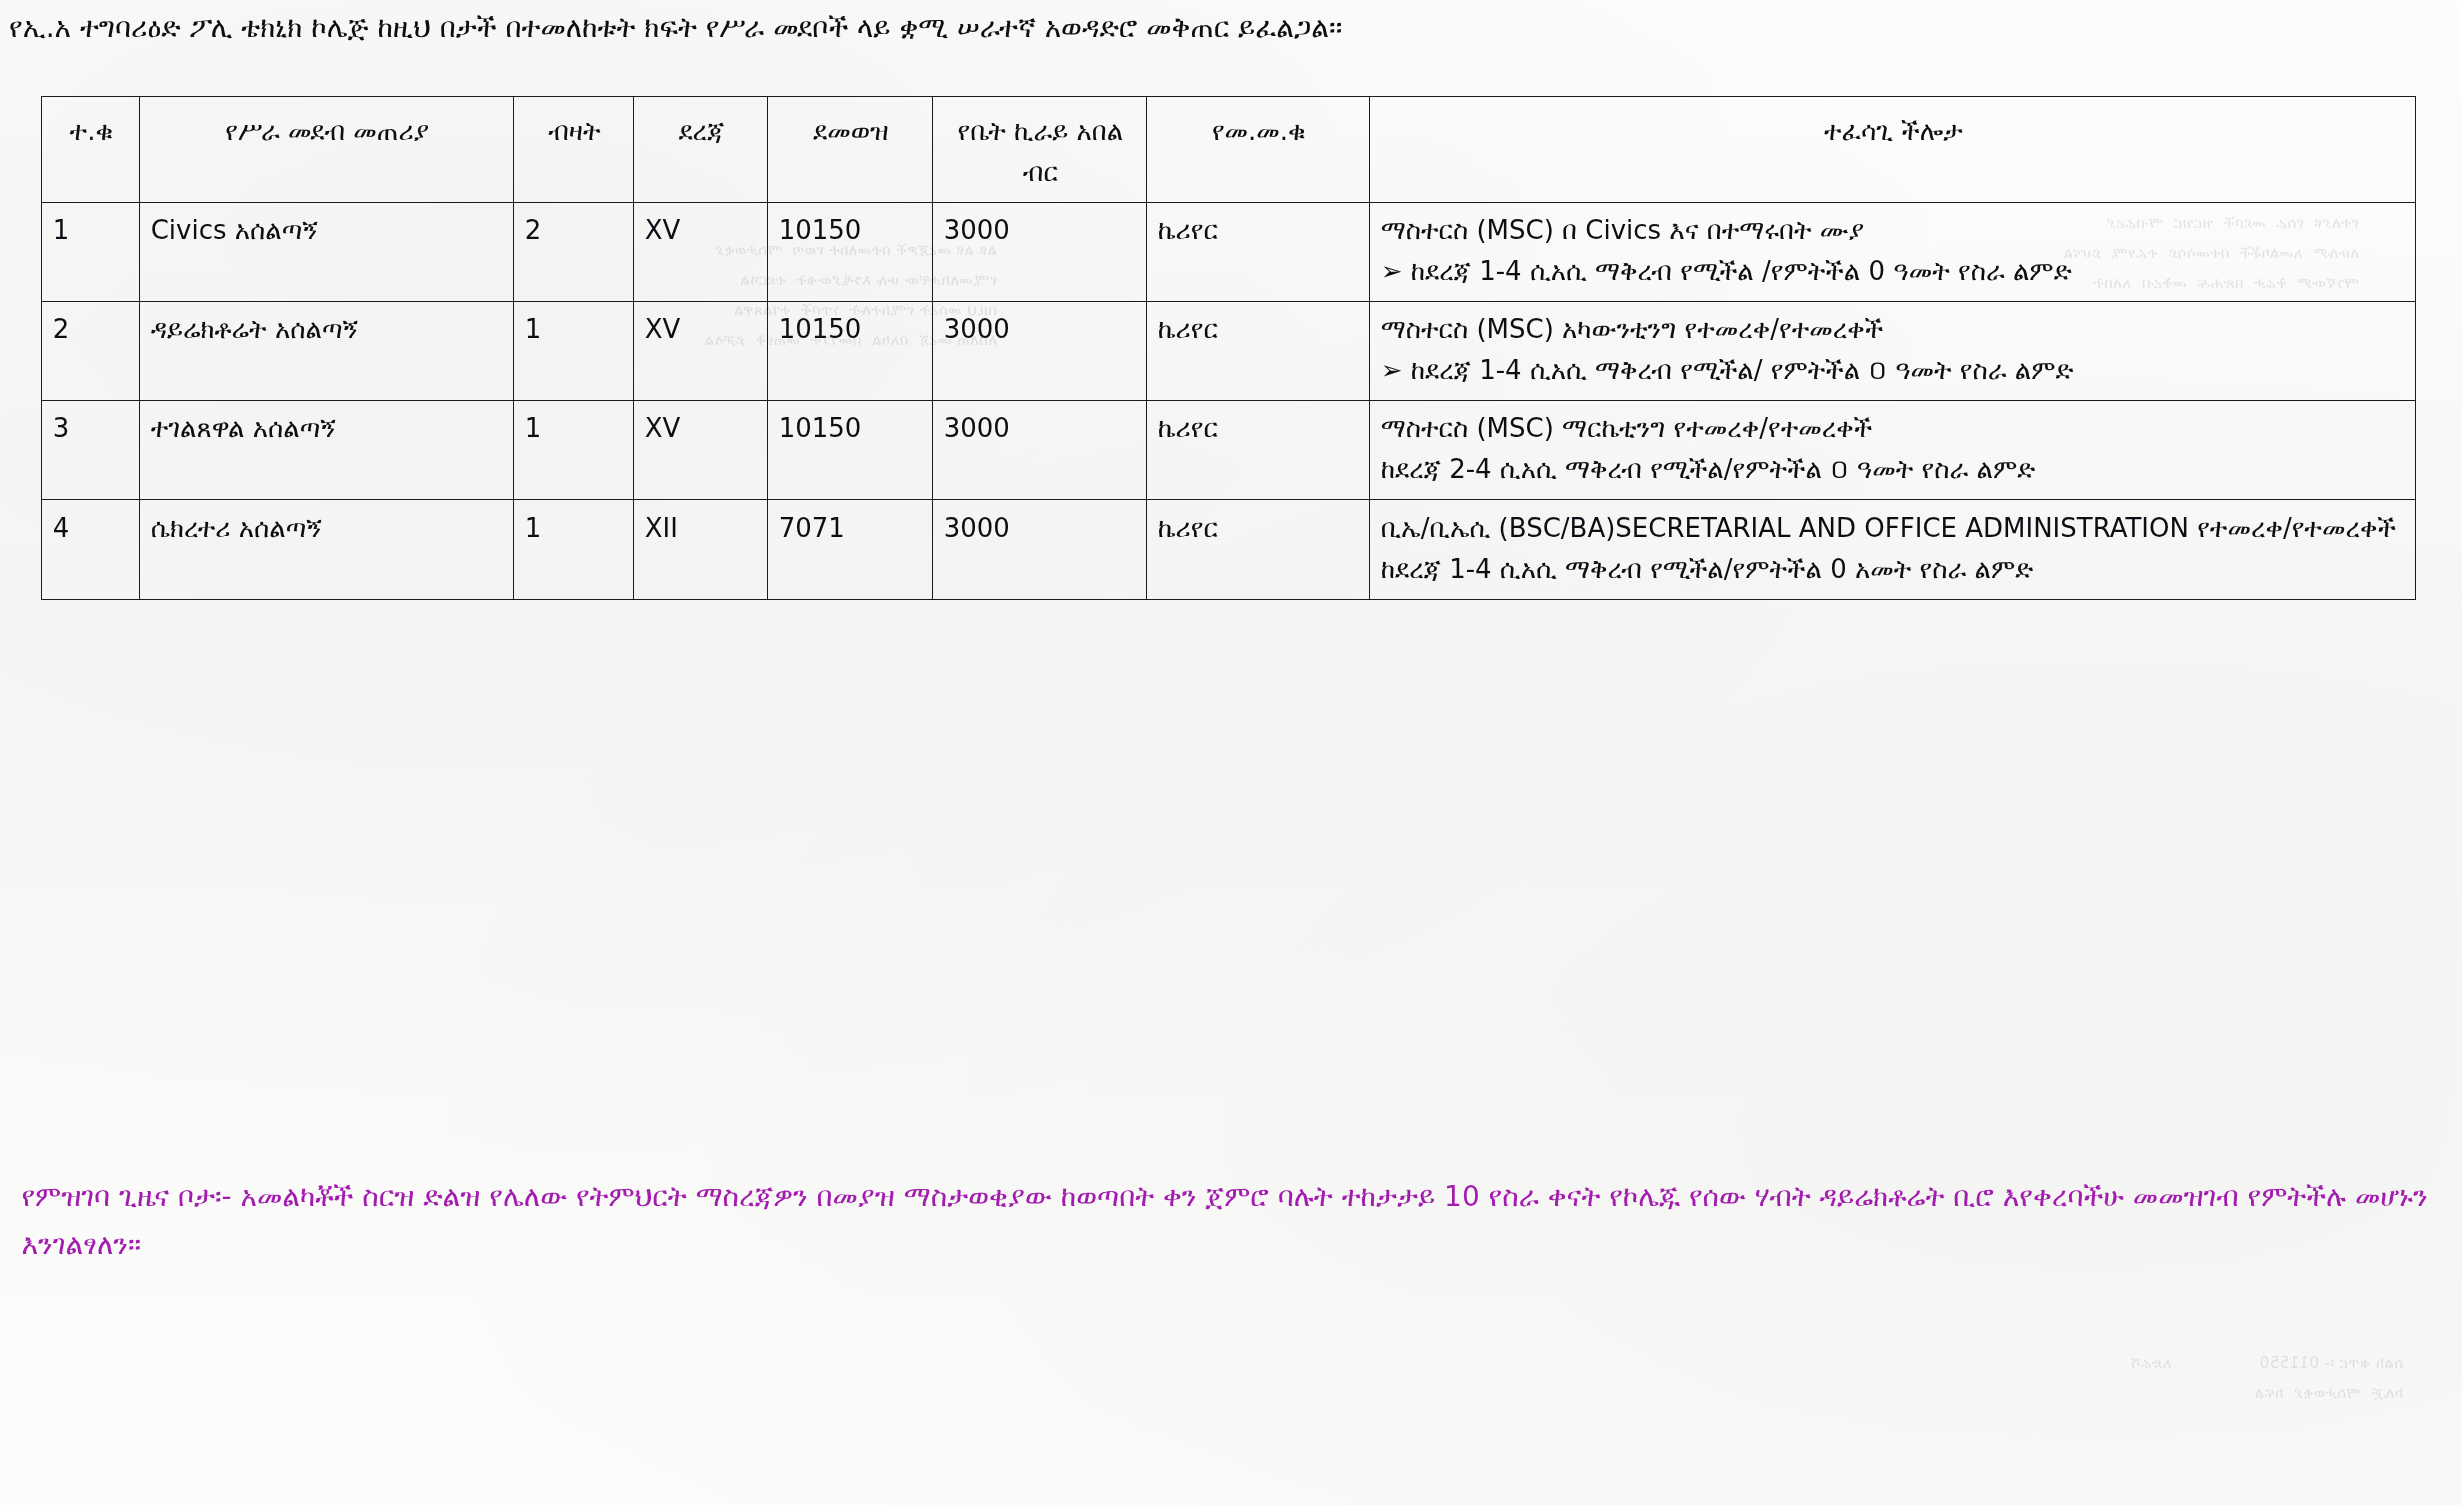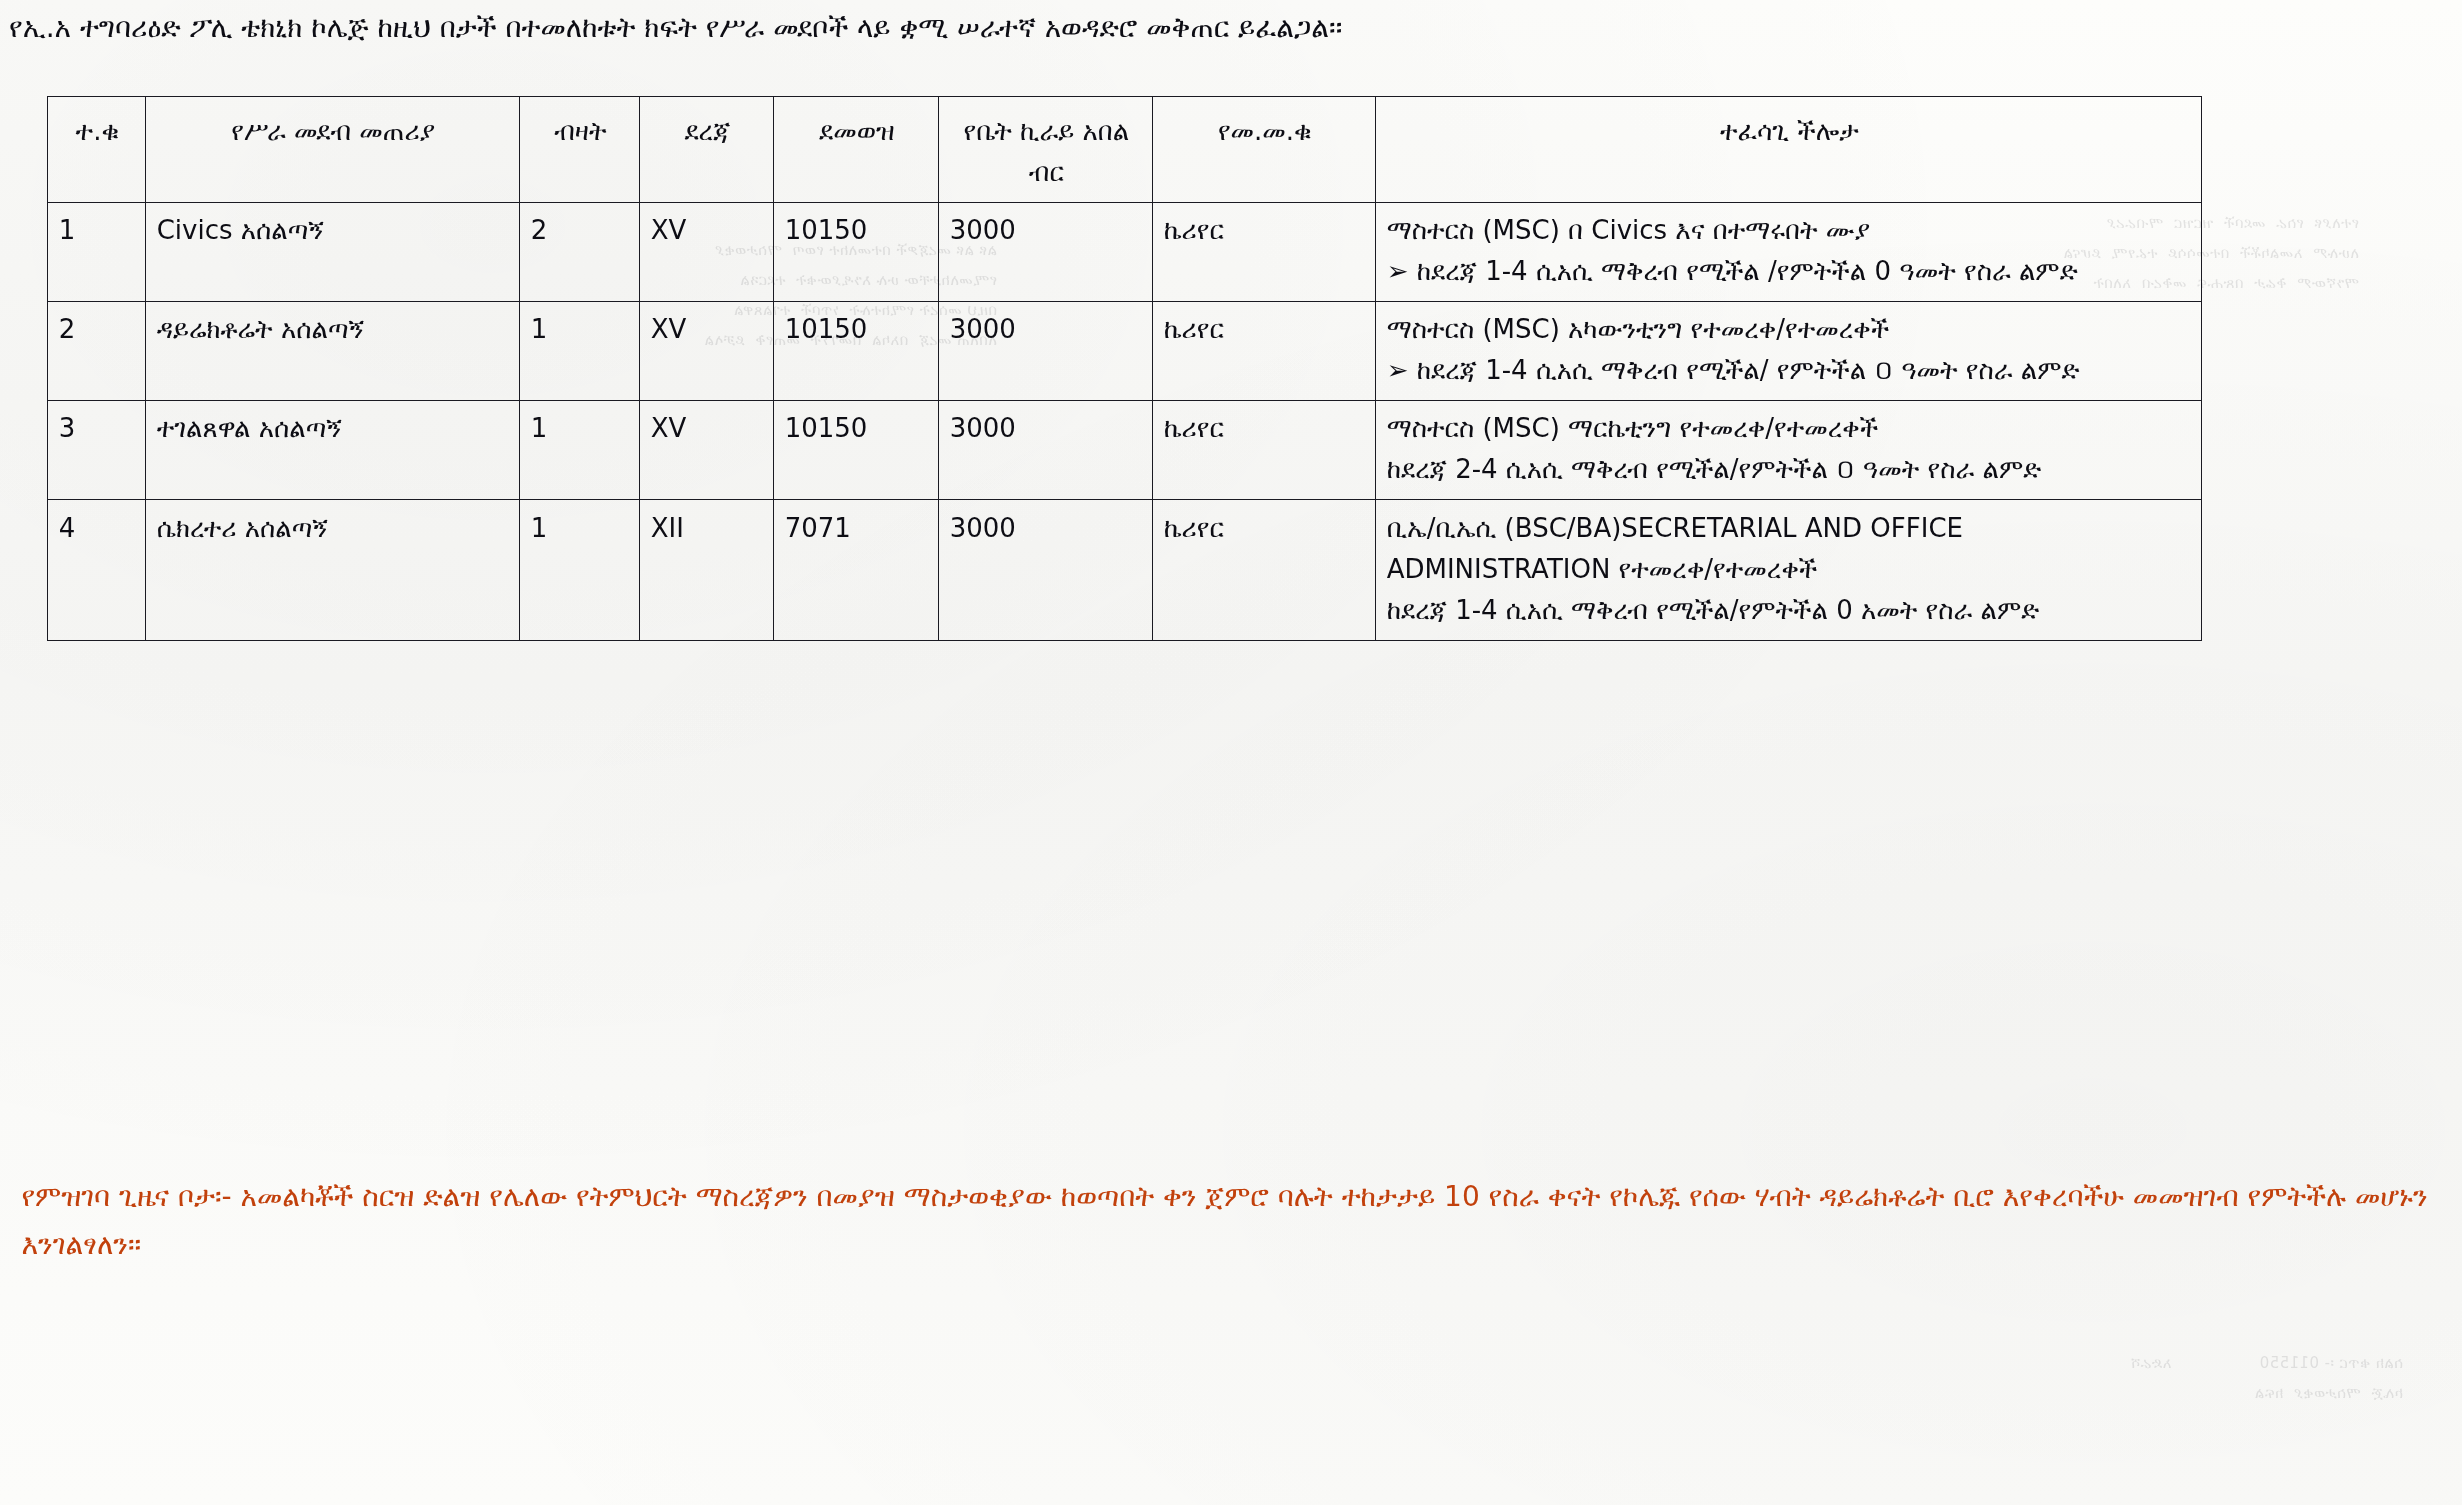--- a/index.html
+++ b/index.html
@@ -49,23 +49,23 @@
     width: 2416px;
     font-size: 28px;
     line-height: 37px;
     font-weight: 400;
     color: #0d0d14;
     white-space: nowrap;
   }
 
   table.main {
     position: absolute;
-    left: 47px;
+    left: 41px;
     top: 96px;
-    width: 2155px;
+    width: 2375px;
     border-collapse: collapse;
     table-layout: fixed;
   }
   table.main th, table.main td {
     border: 1.8px solid #1a1a22;
     vertical-align: top;
     padding: 7.1px 9px 9px 10.7px;
     font-size: 26px;
     line-height: 41px;
     color: #0d0d14;
@@ -94,21 +94,21 @@
   .notes {
     position: absolute;
     left: 21.4px;
     top: 1173px;
     width: 2421px;
   }
   .notes p {
     margin: 0 0 7.1px 0;
     font-size: 28px;
     line-height: 48px;
-    color: #c2410c;
+    color: #a21caf;
   }
   .notes p.small-gap { margin-bottom: 12.5px; }
 </style>
 </head>
 <body>
 
 <div class="page">
   <div class="ghost" style="left:107px; top:205px; width:890px;">
 ልዩ ልዩ መረጃዎች በተመለከተ የወጣ  ማስታወቂያ
 የሚመለከታቸው ሁሉ እንዲያውቁት  ተደርጓል

